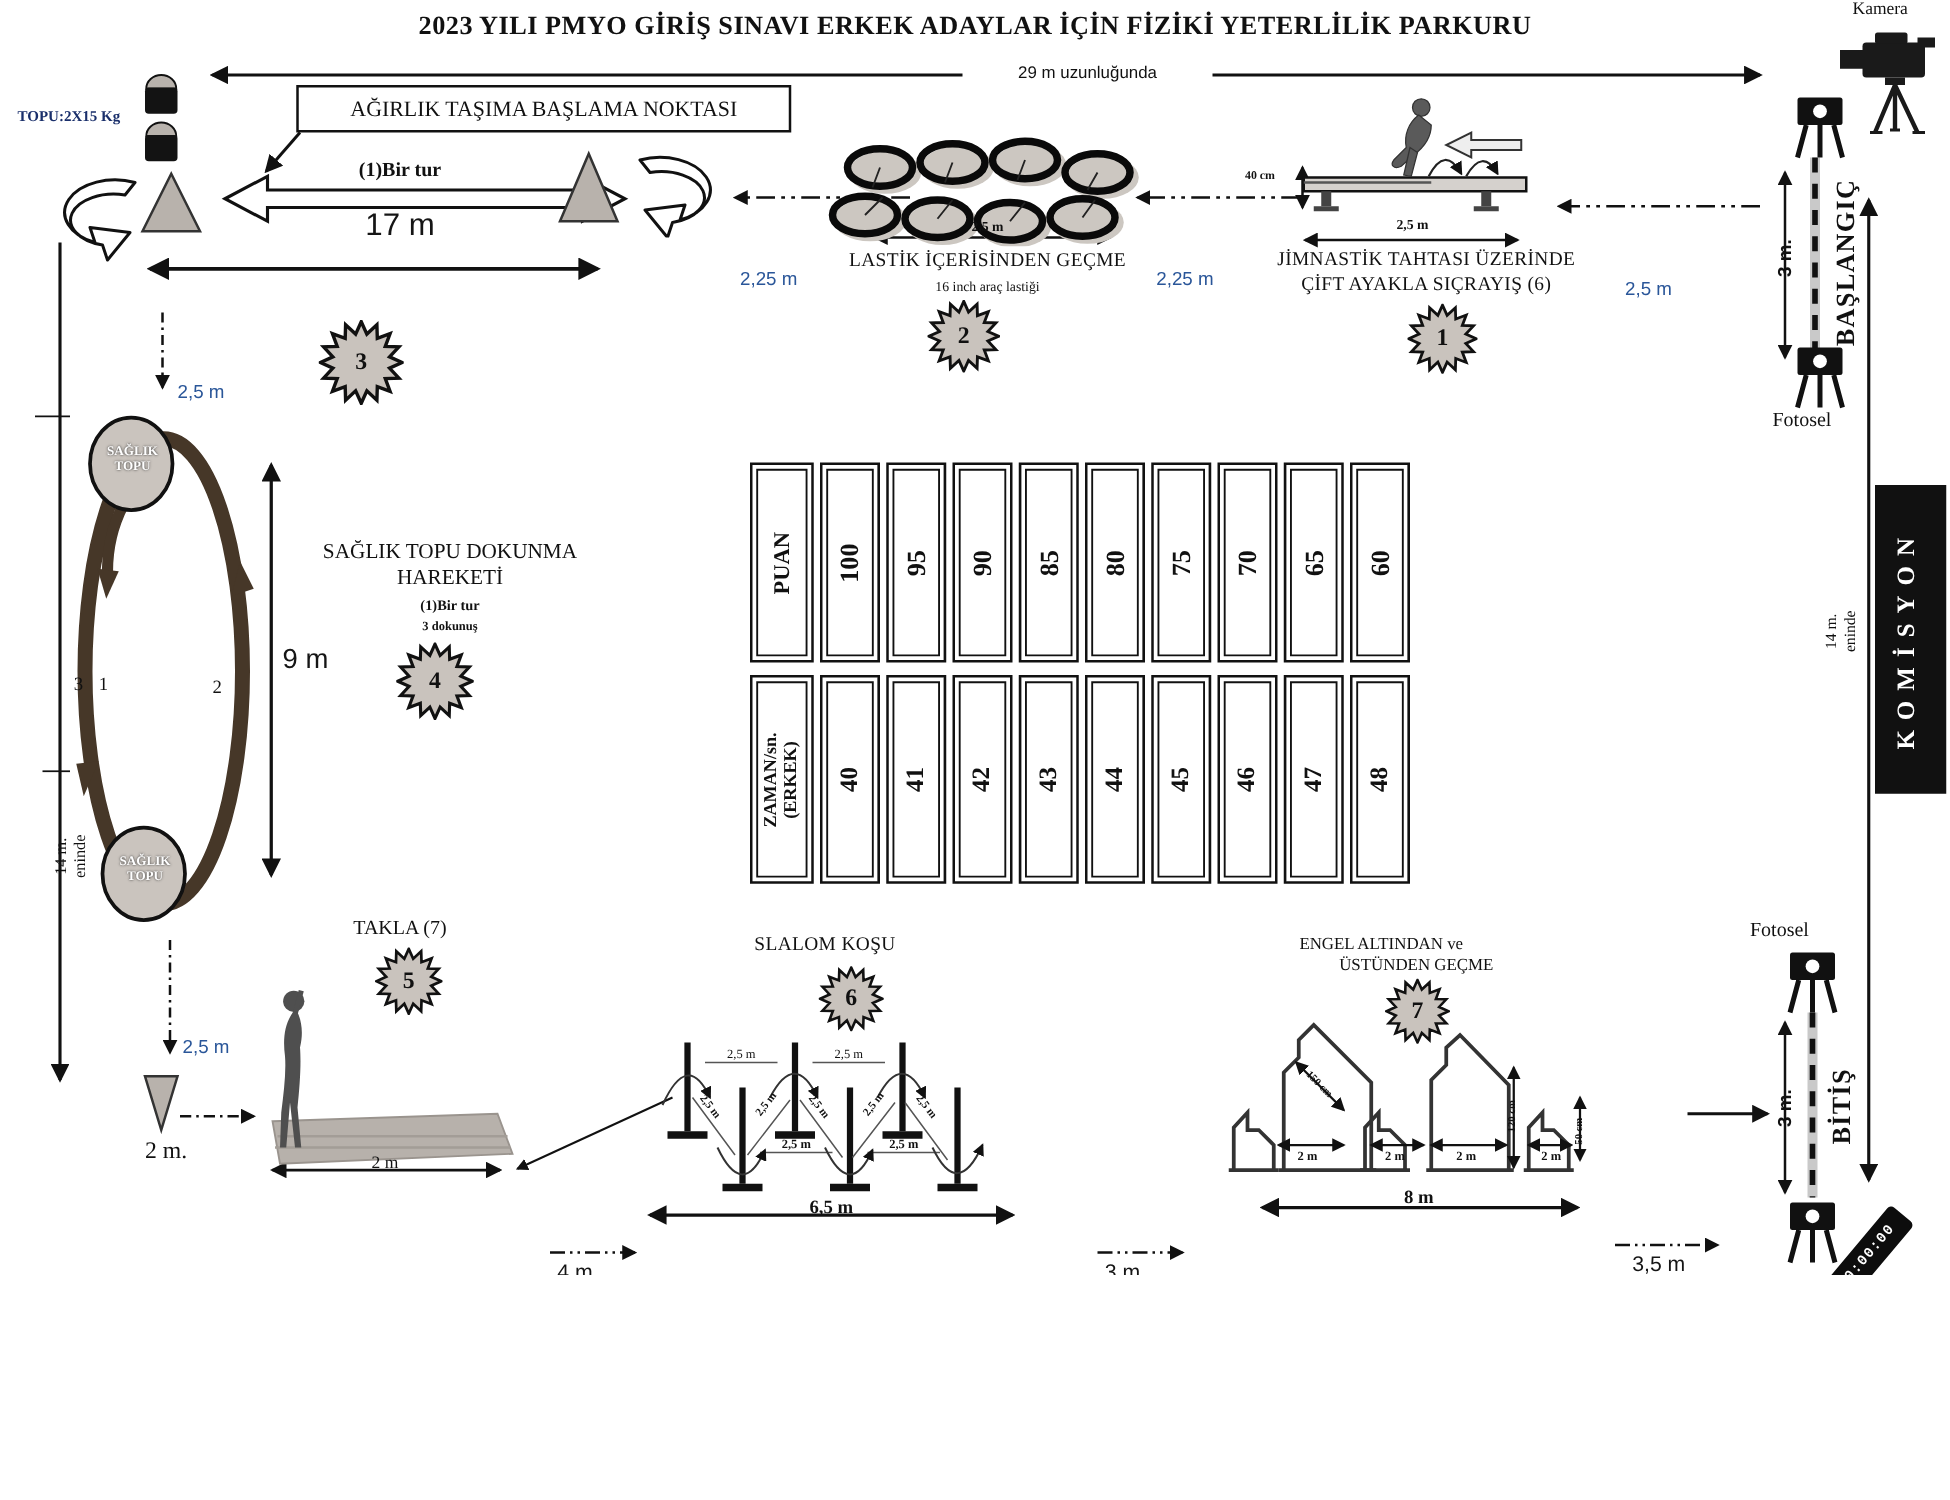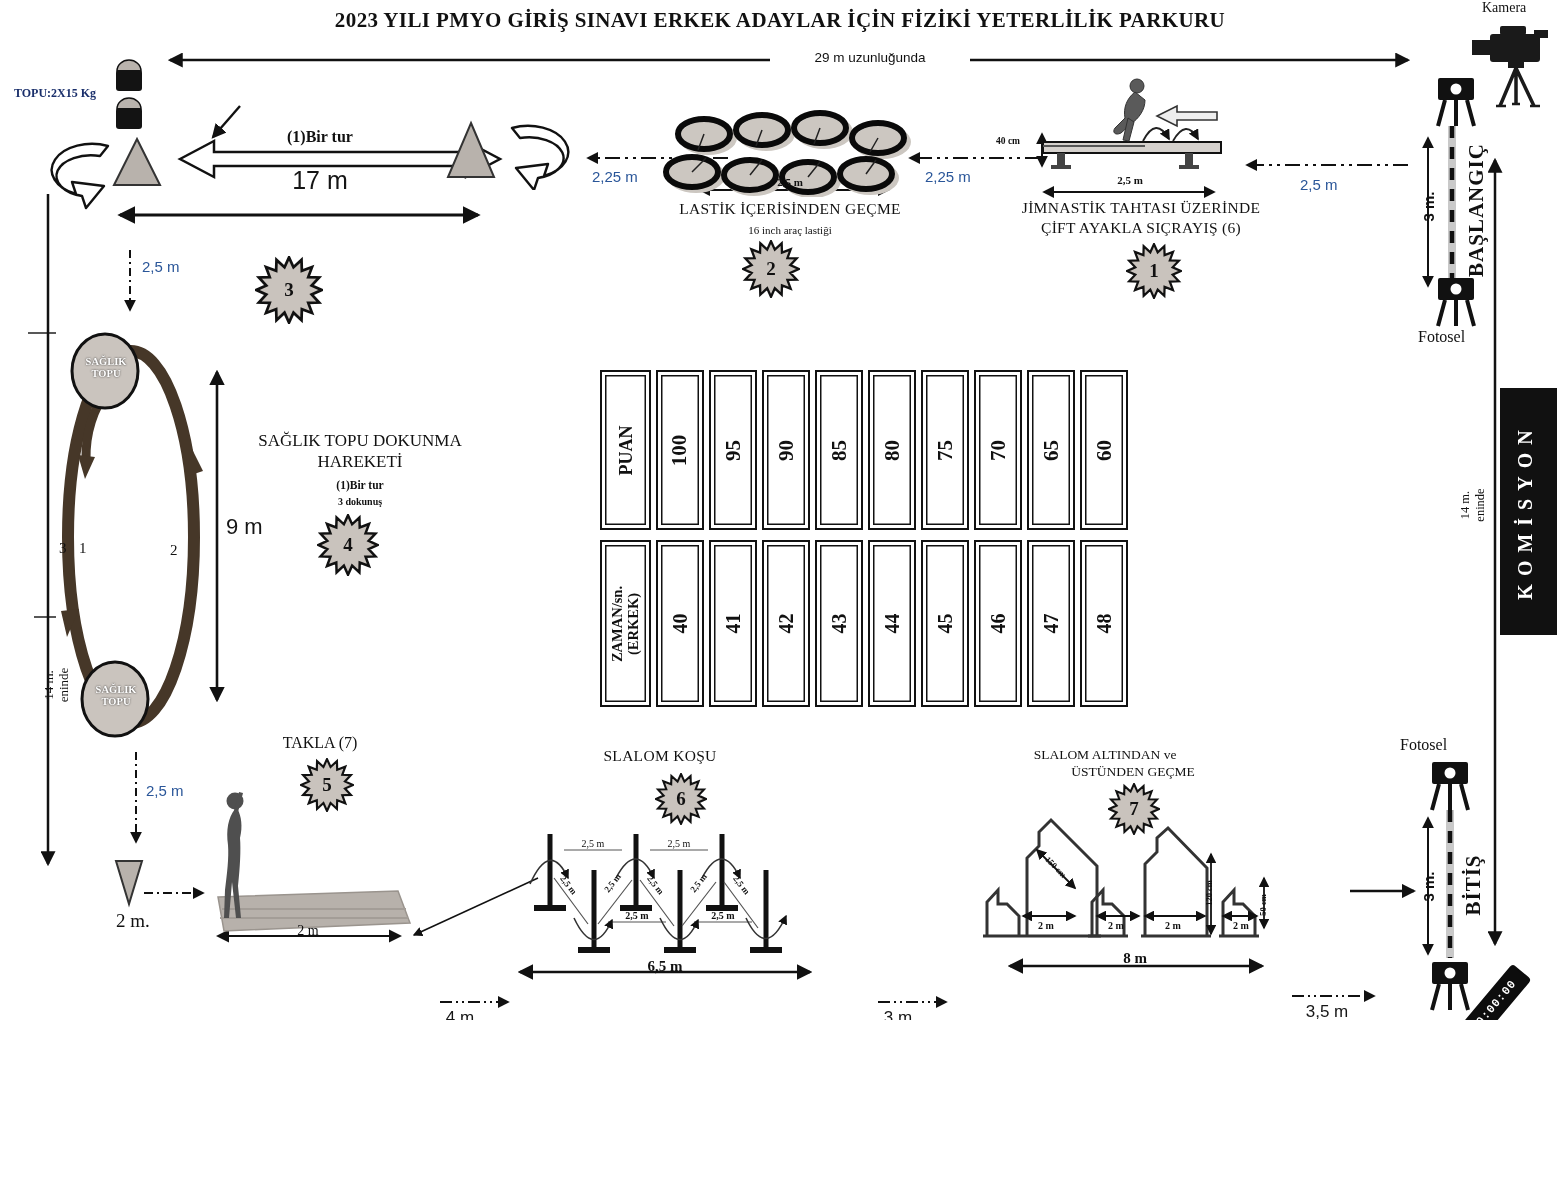--- a/index.html
+++ b/index.html
@@ -3,21 +3,21 @@
 <meta charset="utf-8">
 <style>
   html,body{margin:0;padding:0;background:#fff;}
   #canvas{position:relative;width:1560px;height:1020px;background:#fff;overflow:hidden;
           font-family:"Liberation Serif",serif;color:#111;}
   .abs{position:absolute;}
   .serif{font-family:"Liberation Serif",serif;}
   .sans{font-family:"Liberation Sans",sans-serif;}
   .ctr{text-align:center;}
   .b{font-weight:bold;}
-  .measure{font-family:"Liberation Sans",sans-serif;color:#2a5699;font-size:15px;}
+  .measure{font-family:"Liberation Sans",sans-serif;color:#2a5699;font-size:15px;margin-top:47px;}
   .measure-dk{font-family:"Liberation Sans",sans-serif;color:#151515;}
   .vrot{transform:rotate(-90deg);transform-origin:center;}
   .rot45{transform:rotate(-40deg);transform-origin:center;}
   .station-title{font-size:15.5px;letter-spacing:0.3px;}
   .star{position:absolute;}
   .star svg{position:absolute;left:0;top:0;}
   .star .num{position:absolute;left:0;top:0;width:100%;height:100%;display:flex;align-items:center;justify-content:center;
              font-family:"Liberation Serif",serif;font-weight:bold;font-size:19px;}
   .tablewrap{position:absolute;left:600px;top:370px;}
   .trow{display:flex;gap:5px;margin-bottom:10px;}
@@ -121,20 +121,21 @@
   </svg>
   <div class="abs serif" style="left:1418px;top:328px;font-size:16px">Fotosel</div>
 
   <svg class="abs" style="left:110px;top:56px" width="38" height="78">
     <path d="M7,15 A12,11 0 0 1 31,15 Z" fill="#b9b3ad" stroke="#111" stroke-width="1.5"></path>
     <rect x="6" y="14" width="26" height="21" rx="3" fill="#131313"></rect>
     <path d="M7,53 A12,11 0 0 1 31,53 Z" fill="#b9b3ad" stroke="#111" stroke-width="1.5"></path>
     <rect x="6" y="52" width="26" height="21" rx="3" fill="#131313"></rect>
   </svg>
   <div class="abs serif b" style="left:14px;top:86px;font-size:12px;color:#1a2f6b">TOPU:2X15 Kg</div>
+  <div class="abs serif ctr" style="left:237px;top:68px;width:392px;height:34px;border:2.5px solid #111;line-height:34px;font-size:17.5px">AĞIRLIK TAŞIMA BAŞLAMA NOKTASI</div>
 
   <svg class="abs" style="left:28px;top:134px" width="84" height="76">
     <path d="M80,12 A40,26 0 1 0 48,60 L44,48 L76,52 L58,74 L54,62 A30,18 0 1 1 72,22 Z" fill="#fff" stroke="#111" stroke-width="2.4" stroke-linejoin="round"></path>
   </svg>
   <svg class="abs" style="left:504px;top:114px" width="80" height="76">
     <path d="M8,14 A40,26 0 1 1 40,62 L44,50 L12,54 L30,76 L34,64 A30,18 0 1 0 16,24 Z" fill="#fff" stroke="#111" stroke-width="2.4" stroke-linejoin="round"></path>
   </svg>
 
   <svg class="abs" style="left:110px;top:136px" width="54" height="52">
     <polygon points="27,3 50,49 4,49" fill="#b8b2ac" stroke="#333" stroke-width="2"></polygon>
@@ -387,21 +388,21 @@
   <div class="slalom-lbl" style="left:651px;top:838px">2,5 m</div>
   <div class="slalom-lbl b" style="left:609px;top:910px">2,5 m</div>
   <div class="slalom-lbl b" style="left:695px;top:910px">2,5 m</div>
   <div class="diag-lbl" style="left:558px;top:880px;transform:rotate(52deg)">2,5 m</div>
   <div class="diag-lbl" style="left:602px;top:878px;transform:rotate(-52deg)">2,5 m</div>
   <div class="diag-lbl" style="left:645px;top:880px;transform:rotate(52deg)">2,5 m</div>
   <div class="diag-lbl" style="left:688px;top:878px;transform:rotate(-52deg)">2,5 m</div>
   <div class="diag-lbl" style="left:731px;top:880px;transform:rotate(52deg)">2,5 m</div>
   <div class="abs serif b ctr" style="left:600px;top:958px;width:130px;font-size:15px">6,5 m</div>
 
-  <div class="abs serif ctr" style="left:985px;top:747px;width:240px;font-size:13.5px">SLALOM ALTINDAN ve</div>
+  <div class="abs serif ctr" style="left:985px;top:747px;width:240px;font-size:13.5px">ENGEL ALTINDAN ve</div>
   <div class="abs serif ctr" style="left:1013px;top:764px;width:240px;font-size:13.5px">ÜSTÜNDEN GEÇME</div>
   <div class="star" style="left:1108px;top:783px;width:52px;height:52px">
     <svg width="52" height="52" viewBox="0 0 100 100">
       <polygon points="50,2 56.6,16.6 68.4,5.7 68.9,21.7 83.9,16.1 78.3,31.1 94.3,31.6 83.3,43.4 98,50 83.3,56.6 94.3,68.4 78.3,68.9 83.9,83.9 68.9,78.3 68.4,94.3 56.6,83.3 50,98 43.4,83.3 31.6,94.3 31.1,78.3 16.1,83.9 21.7,68.9 5.7,68.4 16.6,56.6 2,50 16.6,43.4 5.7,31.6 21.7,31.1 16.1,16.1 31.1,21.7 31.6,5.7 43.4,16.6" fill="#c9c3bd" stroke="#111" stroke-width="4"></polygon>
     </svg>
     <span class="num">7</span>
   </div>
   <svg class="abs" style="left:975px;top:808px" width="310" height="150">
     <g fill="none" stroke="#333" stroke-width="3">
       <path d="M12,128 V94 L23,82 V96 H32 L44,108 V128 M8,128 H48"></path>

